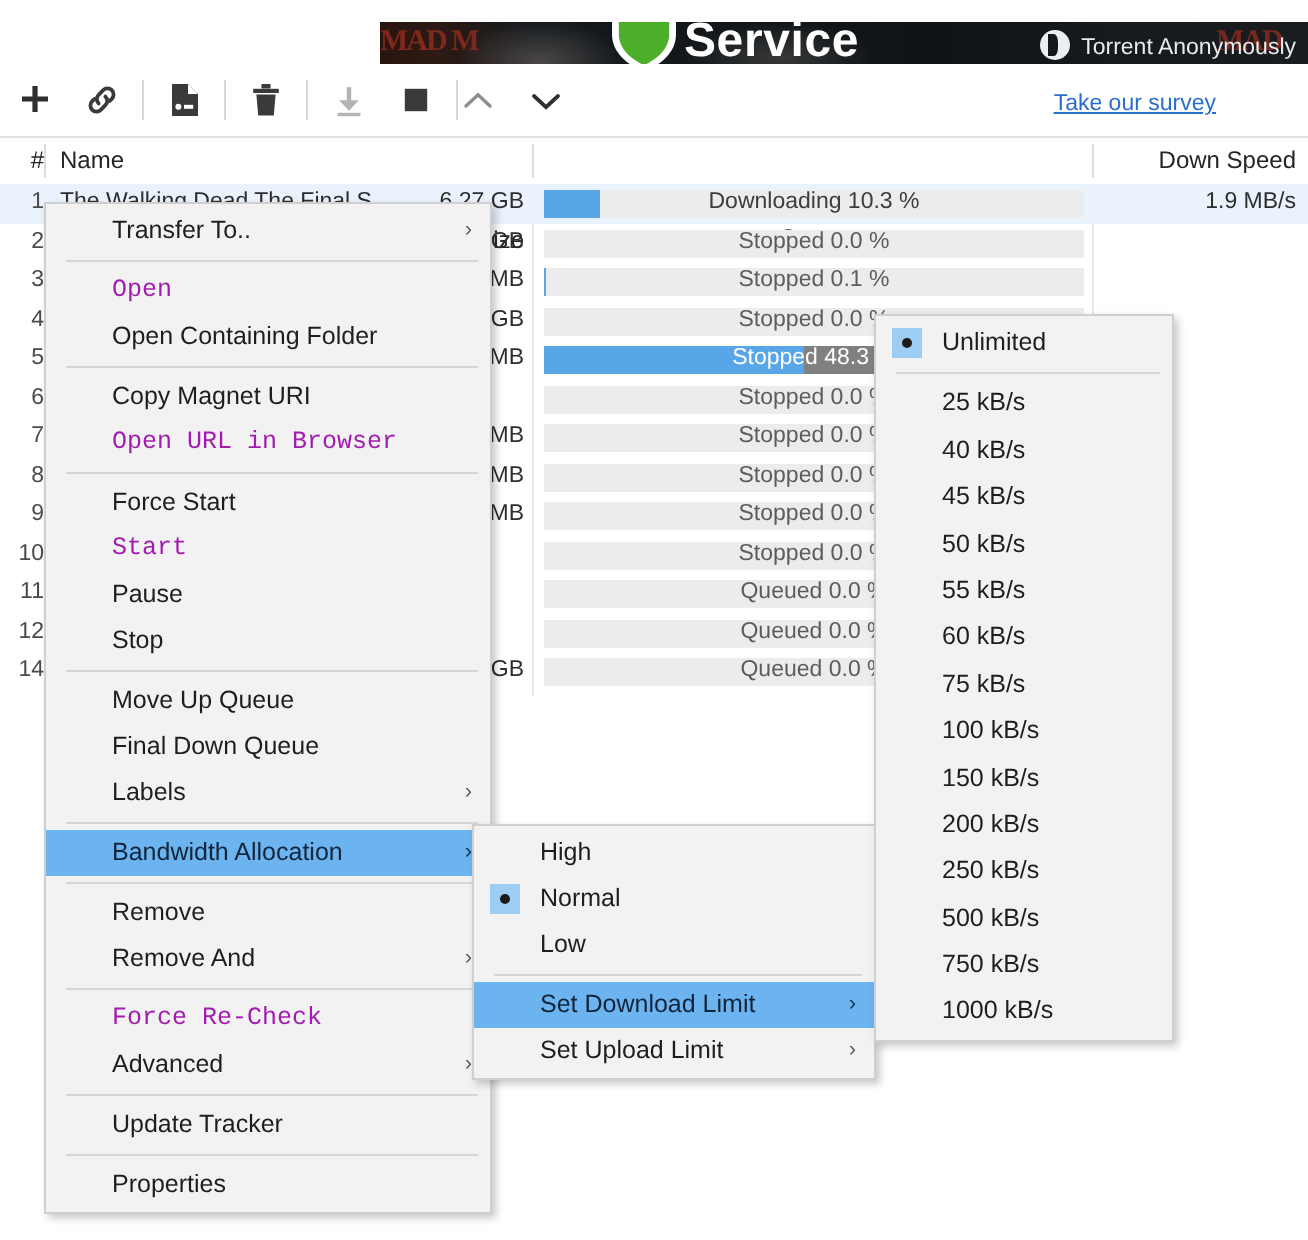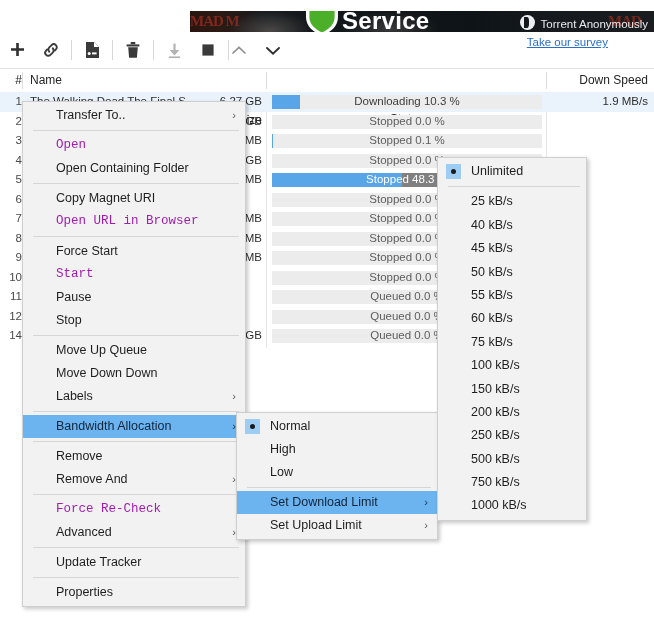--- a/index.html
+++ b/index.html
@@ -37,21 +37,21 @@
   #banner .anon .glyph:after{content:"";position:absolute;left:4px;top:2px;width:5px;height:11px;
     background:#12181c;border-radius:0 40% 40% 0;}
 
   
   #toolbar{position:absolute;left:0;top:32px;width:654px;height:36px;background:#fff;
     border-bottom:1px solid #e3e3e3;}
   #toolbar .tb{position:absolute;top:0;height:36px;display:flex;align-items:center;}
   .tbtn{width:34px;height:36px;display:flex;align-items:center;justify-content:center;
     cursor:default;}
   .tsep{width:1px;height:20px;background:#d8d8d8;margin:0 3px;}
-  .survey{position:absolute;right:46px;top:4px;color:#2a6fc9;font-size:11.5px;
+  .survey{position:absolute;right:46px;top:14px;color:#2a6fc9;font-size:11.5px;
     text-decoration:underline;cursor:pointer;}
 
   
   #colhead{position:absolute;left:0;top:69px;width:654px;height:23px;background:#fff;
     border-bottom:1px solid #dcdcdc;font-size:12px;color:#252525;}
   #colhead .c{position:absolute;top:0;height:23px;line-height:23px;}
   #colhead .sepv{position:absolute;top:3px;height:17px;width:1px;background:#dcdcdc;}
 
   
   #rows{position:absolute;left:0;top:92px;width:654px;height:256px;}
@@ -331,41 +331,41 @@
     <div class="msep"></div>
     <div class="mi"><span>Copy Magnet URI</span></div>
     <div class="mi dis"><span>Open URL in Browser</span></div>
     <div class="msep"></div>
     <div class="mi"><span>Force Start</span></div>
     <div class="mi dis"><span>Start</span></div>
     <div class="mi"><span>Pause</span></div>
     <div class="mi"><span>Stop</span></div>
     <div class="msep"></div>
     <div class="mi"><span>Move Up Queue</span></div>
-    <div class="mi"><span>Move Down Down</span></div>
+    <div class="mi"><span>Final Down Queue</span></div>
     <div class="mi"><span>Labels</span><span class="arr">›</span></div>
     <div class="msep"></div>
     <div class="mi hl"><span>Bandwidth Allocation</span><span class="arr">›</span></div>
     <div class="msep"></div>
     <div class="mi"><span>Remove</span></div>
     <div class="mi"><span>Remove And</span><span class="arr">›</span></div>
     <div class="msep"></div>
     <div class="mi dis"><span>Force Re-Check</span></div>
     <div class="mi"><span>Advanced</span><span class="arr">›</span></div>
     <div class="msep"></div>
     <div class="mi"><span>Update Tracker</span></div>
     <div class="msep"></div>
     <div class="mi"><span>Properties</span></div>
   </div>
 
 <div class="menu" id="menu2">
+    <div class="mi"><span>High</span></div>
     <div class="mi"><span class="radio">
         <b></b>
       </span><span>Normal</span></div>
-    <div class="mi"><span>High</span></div>
     <div class="mi"><span>Low</span></div>
     <div class="msep"></div>
     <div class="mi hl"><span>Set Download Limit</span><span class="arr">›</span></div>
     <div class="mi"><span>Set Upload Limit</span><span class="arr">›</span></div>
   </div>
 
 <div class="menu" id="menu3">
     <div class="mi"><span class="radio">
         <b></b>
       </span><span>Unlimited</span></div>

